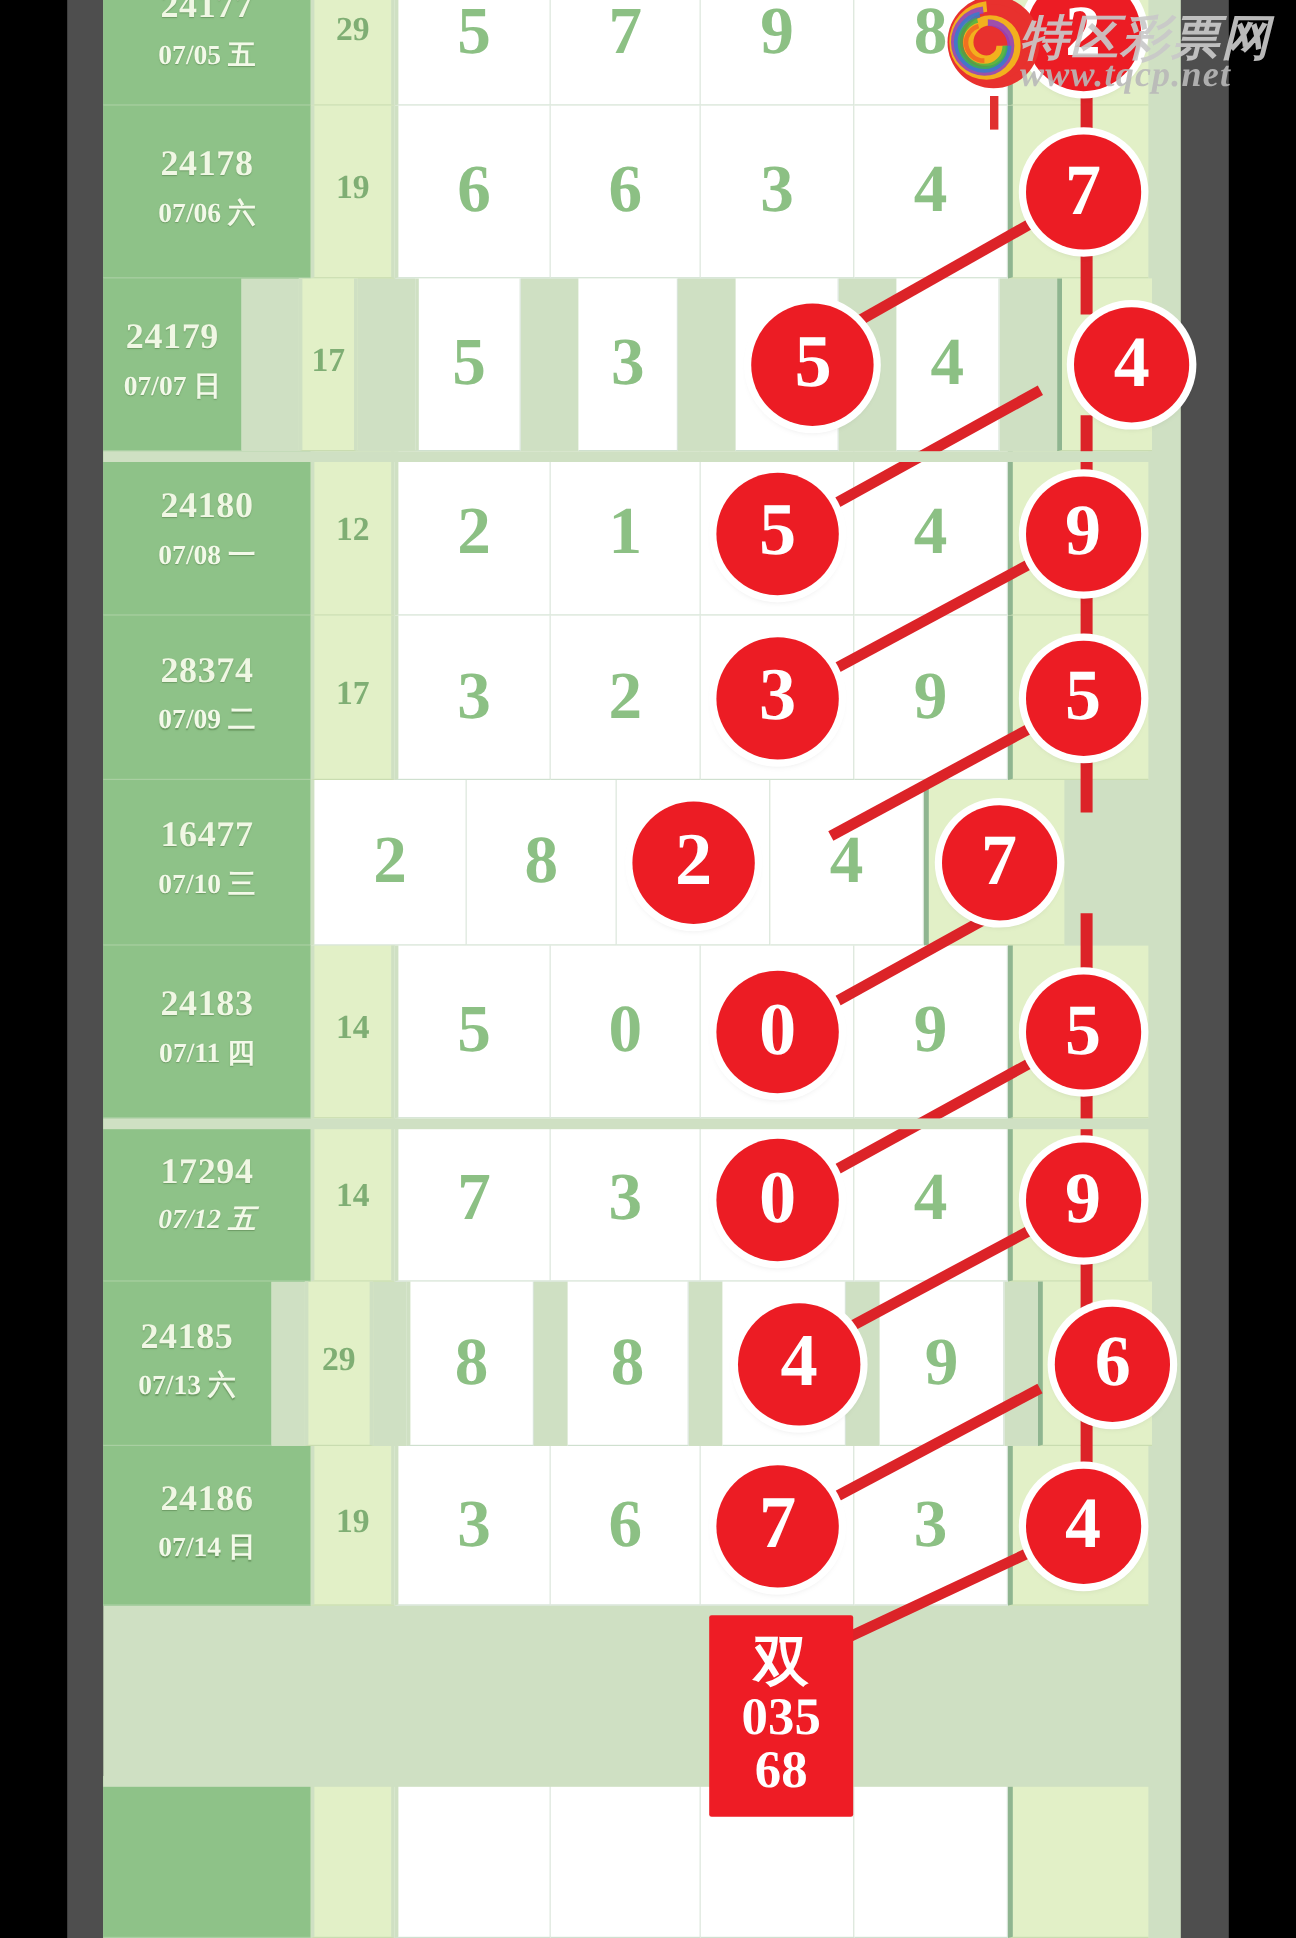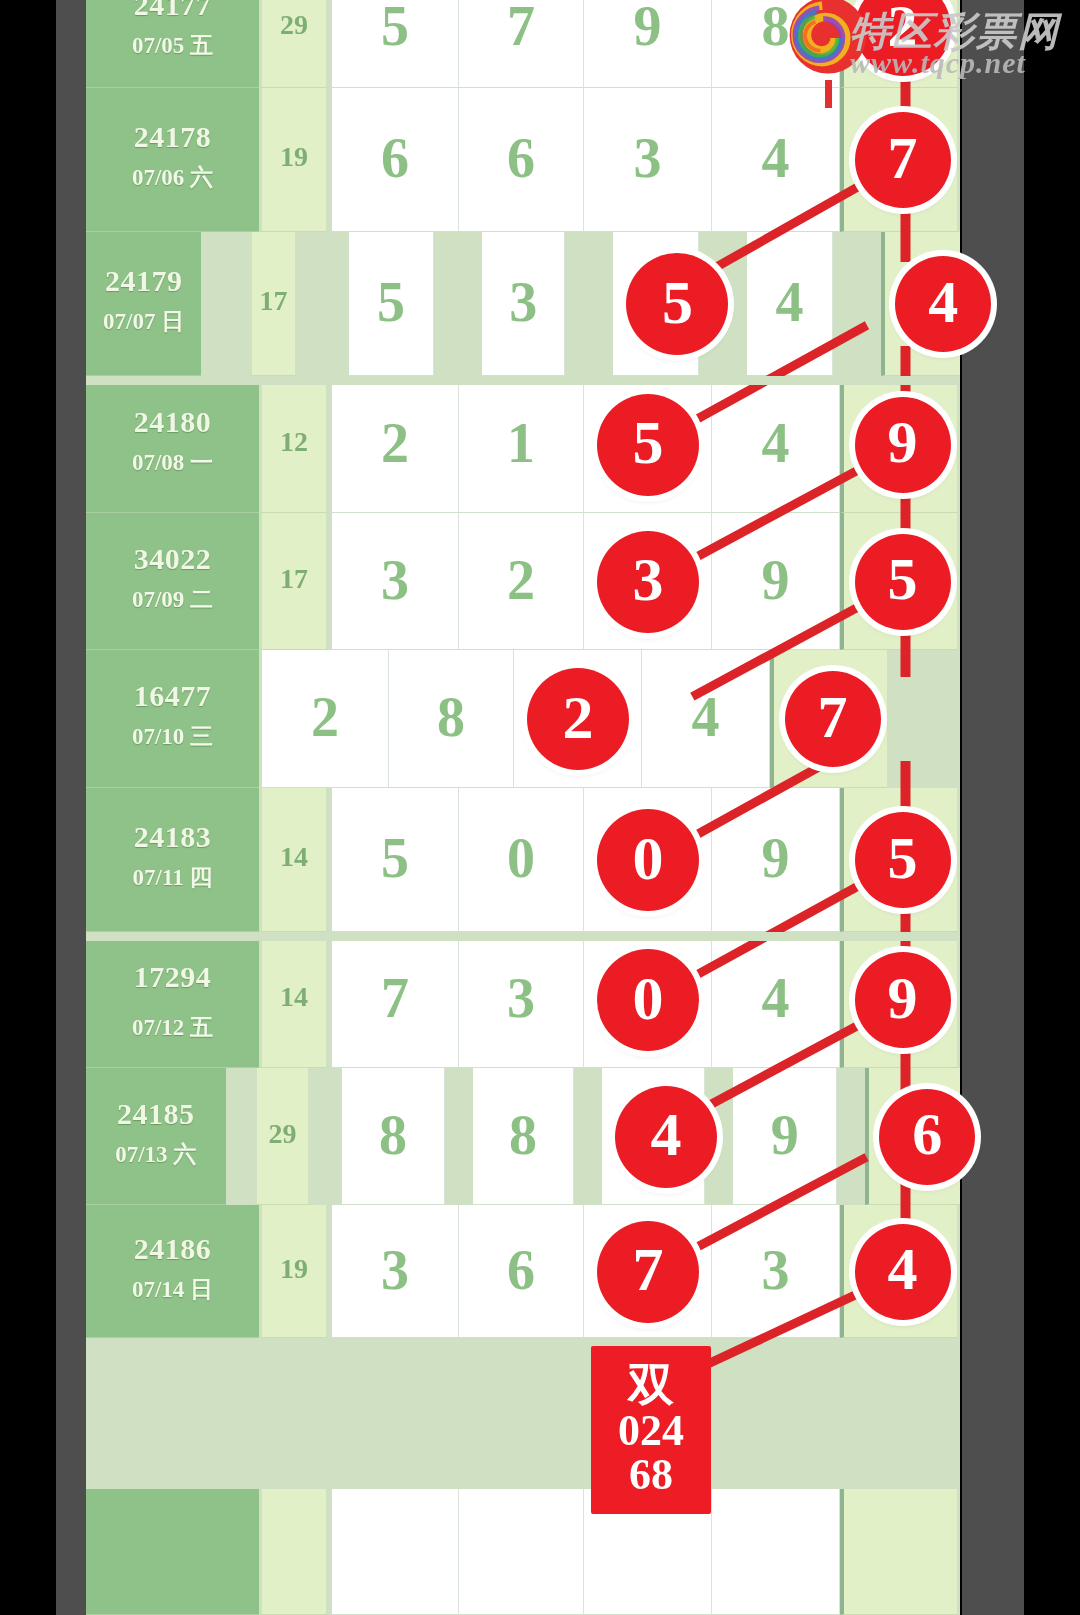--- a/index.html
+++ b/index.html
@@ -9,21 +9,21 @@
 
   
   .gutter{position:absolute;top:0;bottom:0;background:#4e4e4e;}
   .gutter.left{left:56px;width:30px;}
   .gutter.right{right:56px;width:62px;}
   .blackbar{position:absolute;top:0;bottom:0;background:#000;}
   .blackbar.l{left:0;width:56px;}
   .blackbar.r{right:0;width:56px;}
 
   
-  #table{position:absolute;left:86px;top:0;width:874px;height:1615px;background:#cfe0c3;}
+  #table{position:absolute;left:86px;top:0;width:874px;height:1615px;background:#cfe0c3;padding-left:24px;}
 
   .row{position:absolute;left:0;width:874px;display:flex;}
   .cell{position:relative;box-sizing:border-box;}
   .c-issue{width:173px;background:#8ec288;border-bottom:1px solid #a9cfa2;}
   .c-sum{width:70px;background:#e2f0c7;border-bottom:1px solid #c9dcb0;border-left:3px solid #cfe0c3;border-right:3px solid #cfe0c3;}
   .c-d{width:128px;background:#ffffff;border-bottom:1px solid #cfe0cf;border-right:1px solid #d8e4d8;}
   .c-d.first{border-left:3px solid #cfe0c3;}
   .c-tail{width:117px;background:#e2f0c7;border-bottom:1px solid #c9dcb0;border-left:4px solid #8fb590;}
 
   .issue-no{position:absolute;left:0;right:0;text-align:center;color:#f0f7e4;font-weight:bold;font-size:30px;letter-spacing:0.5px;
@@ -199,21 +199,21 @@
           <div class="digit" style="top: 38.5px;">4</div>
         </div>
         <div class="cell c-tail" style="height: 137px;">
           <div class="ball" style="width: 96px; height: 96px; left: 10.5px; top: 20.5px; font-size: 60px;">
             <span>9</span>
           </div>
         </div>
       </div>
       <div class="row" style="top: 513px; height: 137px;">
         <div class="cell c-issue" style="height: 137px;">
-          <div class="issue-no" style="top: 28.5px;">34022</div>
+          <div class="issue-no" style="top: 28.5px;">28374</div>
           <div class="issue-date" style="top: 70.5px;">07/09 二</div>
         </div>
         <div class="cell c-sum" style="height: 137px;">
           <div class="sum-val" style="top: 49.5px;">17</div>
         </div>
         <div class="cell c-d first" style="width: 130px; height: 137px;">
           <div class="digit" style="top: 38.5px;">3</div>
         </div>
         <div class="cell c-d" style="width: 125px; height: 137px;">
           <div class="digit" style="top: 38.5px;">2</div>
@@ -281,21 +281,21 @@
         </div>
         <div class="cell c-tail" style="height: 144px;">
           <div class="ball" style="width: 96px; height: 96px; left: 10.5px; top: 24px; font-size: 60px;">
             <span>5</span>
           </div>
         </div>
       </div>
       <div class="row" style="top: 932px; height: 136px;">
         <div class="cell c-issue" style="height: 136px;">
           <div class="issue-no" style="top: 28px;">17294</div>
-          <div class="issue-date" style="top: 80px;">07/12 五</div>
+          <div class="issue-date" style="top: 68px; font-style: italic;">07/12 五</div>
         </div>
         <div class="cell c-sum" style="height: 136px;">
           <div class="sum-val" style="top: 49px;">14</div>
         </div>
         <div class="cell c-d first" style="width: 130px; height: 136px;">
           <div class="digit" style="top: 38px;">7</div>
         </div>
         <div class="cell c-d" style="width: 125px; height: 136px;">
           <div class="digit" style="top: 38px;">3</div>
         </div>
@@ -381,21 +381,21 @@
         <div class="cell c-d" style="width: 125px; height: 135px;"></div>
         <div class="cell c-d" style="width: 128px; height: 135px;"></div>
         <div class="cell c-d" style="width: 128px; height: 135px;"></div>
         <div class="cell c-tail" style="height: 135px;"></div>
       </div>
       <div class="sep" style="top: 376px;"></div>
       <div class="sep" style="top: 932px;"></div>
       <div class="sep" style="top: 1480px;"></div>
       <div class="predict" style="left: 505px; top: 1346px; width: 120px; height: 168px;">
         <div class="p-cn">双</div>
-        <div class="p-n1">024</div>
+        <div class="p-n1">035</div>
         <div class="p-n2">68</div>
       </div>
     </div>
 
   <div id="wm">
     <svg class="wm-logo" viewBox="0 0 100 100">
       <circle cx="50" cy="45" r="40" fill="#e8312e"></circle>
       <g>
         <path d="M50 12 A33 33 0 0 1 83 45 A33 33 0 0 1 50 78 A33 33 0 0 1 17 45 A33 33 0 0 1 50 12 Z" fill="#e8312e"></path>
         <path d="M44 14 A31 31 0 0 0 16 45 A28 28 0 0 0 44 73 A25 25 0 0 0 69 48 A22 22 0 0 0 47 26 A19 19 0 0 0 28 45 A16 16 0 0 0 44 61 A13 13 0 0 0 57 48" fill="none" stroke="#f2b01e" stroke-width="9"></path>

